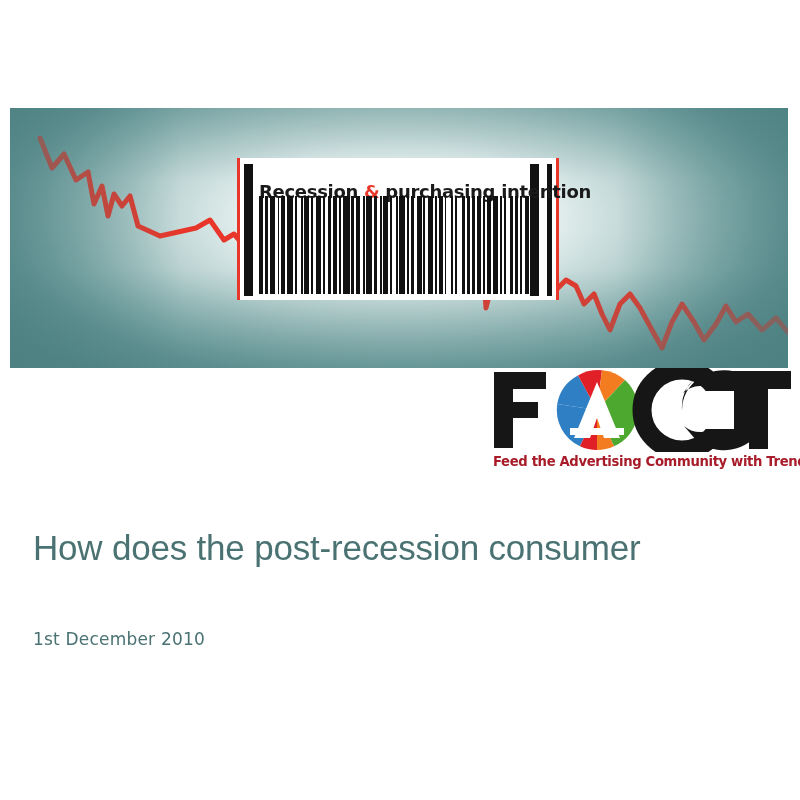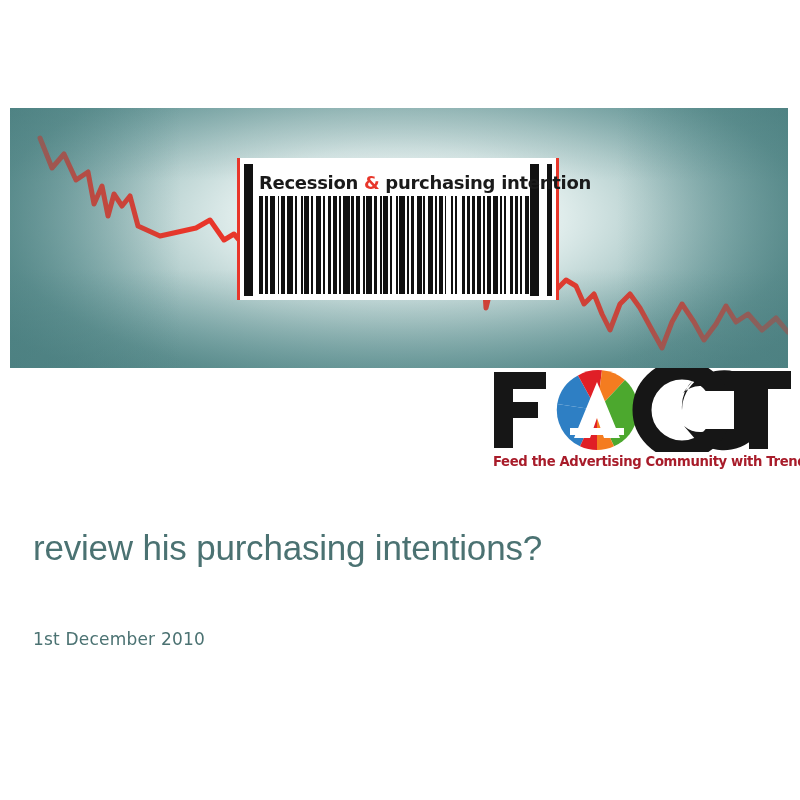--- a/index.html
+++ b/index.html
@@ -86,21 +86,21 @@
     height: 132px;
     background: #111111;
   }
   .barcode-guard.g1 { left: 7px; }
   .barcode-guard.g2 { right: 20px; }
   .barcode-guard.g3 { right: 7px; width: 5px; }
 
   .barcode-label {
     position: absolute;
     left: 22px;
-    top: 12px;
+    top: 21px;
     width: 278px;
     height: 26px;
     line-height: 26px;
     font-family: "DejaVu Sans", sans-serif;
     font-weight: bold;
     font-size: 18px;
     letter-spacing: -0.3px;
     color: #1a1a1a;
     white-space: nowrap;
   }
@@ -342,18 +342,18 @@
         <g>
           <rect x="233" y="3" width="66" height="18" fill="#161616"></rect>
           <rect x="257" y="3" width="19" height="78" fill="#161616"></rect>
         </g>
       </svg>
     </div>
     <div class="logo-tagline">Feed the Advertising Community with Trends</div>
   </div>
 
   <div class="headline">
-    <span class="l2">review his purchasing intentions?</span>
+    <span class="l1">How does the post-recession consumer</span>
   </div>
 
   <div class="date">1st December 2010</div>
 
 </div>
 
 </body></html>

